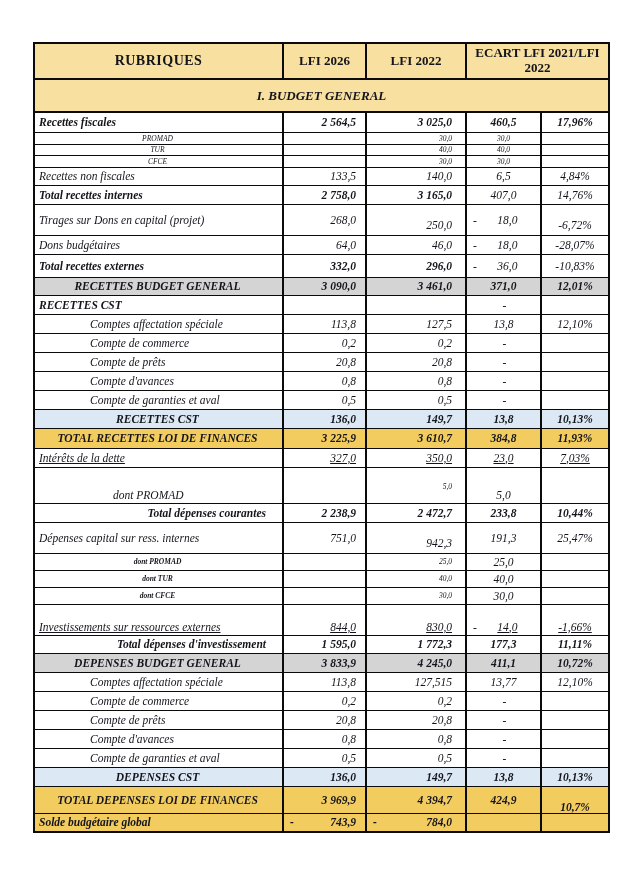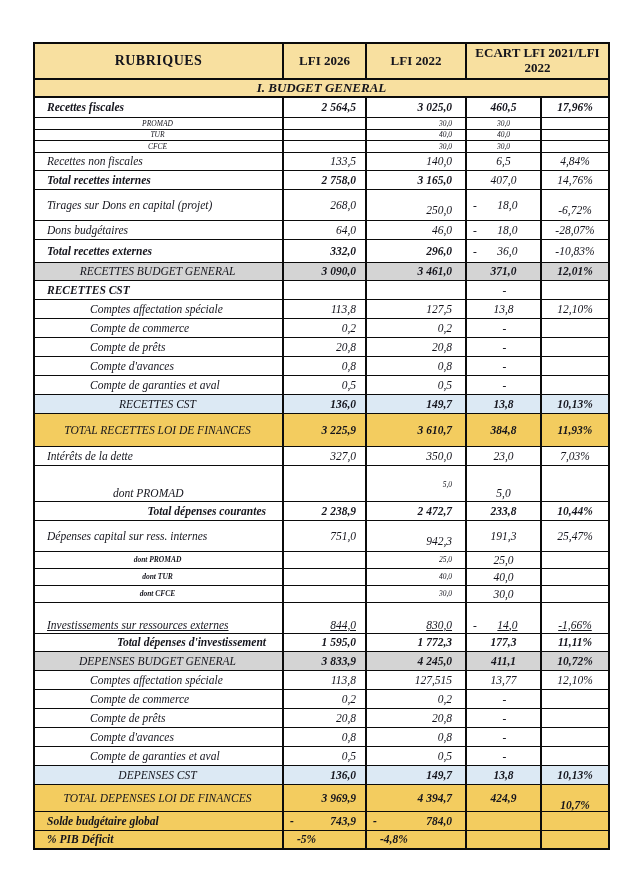--- a/index.html
+++ b/index.html
@@ -31,24 +31,24 @@
     background:var(--header-bg);font-style:normal;font-weight:bold;
     text-align:center;font-size:13px;line-height:1.15;
     border-bottom-width:2px;white-space:normal;
   }
   thead th.c0{font-size:14px;letter-spacing:.5px;}
   td.section{
     background:var(--header-bg);font-weight:bold;text-align:center;
     font-size:13px;border-bottom-width:2px;
   }
   
-  td.lbl{text-align:left;padding-left:12px;}
+  td.lbl{text-align:left;padding-left:4px;}
   td.ls-bold{font-weight:bold;}
   td.ls-indent{padding-left:55px;}
-  td.ls-center{font-weight:normal;text-align:center;padding-left:0;}
+  td.ls-center{font-weight:bold;text-align:center;padding-left:0;}
   td.ls-right{font-weight:bold;text-align:right;padding-right:16px;}
   td.ls-small{font-size:7.5px;text-align:center;padding-left:0;}
   td.ls-dontsmall{font-size:7.5px;font-weight:bold;text-align:center;padding-left:0;}
   td.ls-dont{padding-left:78px;}
   
   td.col1{text-align:right;padding-right:9px;}
   td.col2{text-align:right;padding-right:13px;}
   td.col3,td.col4{text-align:center;}
   td.b{font-weight:bold;}
   td.small{font-size:7.5px;}
@@ -77,21 +77,21 @@
     </colgroup>
     <thead>
       <tr style="height:36px">
         <th class="c0">RUBRIQUES</th>
         <th>LFI 2026</th>
         <th>LFI 2022</th>
         <th colspan="2">ECART LFI 2021/LFI 2022</th>
       </tr>
     </thead>
     <tbody id="tbody">
-        <tr style="height: 18px; border-radius: 6px;">
+        <tr style="height: 33px; border-radius: 6px;">
           <td colspan="5" class="section">I. BUDGET GENERAL</td>
         </tr>
         <tr style="height: 20px;">
           <td class="lbl ls-bold">Recettes fiscales</td>
           <td class="col1 b">2 564,5</td>
           <td class="col2 b">3 025,0</td>
           <td class="col3 b">460,5</td>
           <td class="col4 b">17,96%</td>
         </tr>
         <tr style="height: 12px; padding-left: 23px;">
@@ -199,28 +199,28 @@
           <td class="col3 a-c">-</td>
           <td class="col4"></td>
         </tr>
         <tr class="bg-blue" style="height: 19px;">
           <td class="lbl ls-center">RECETTES CST</td>
           <td class="col1 b">136,0</td>
           <td class="col2 b">149,7</td>
           <td class="col3 b">13,8</td>
           <td class="col4 b">10,13%</td>
         </tr>
-        <tr class="bg-gold" style="height: 33px; margin-left: 16px;">
+        <tr class="bg-gold" style="height: 20px; margin-left: 16px;">
           <td class="lbl ls-center">TOTAL RECETTES LOI DE FINANCES</td>
           <td class="col1 b">3 225,9</td>
           <td class="col2 b">3 610,7</td>
           <td class="col3 b">384,8</td>
           <td class="col4 b">11,93%</td>
         </tr>
-        <tr style="height: 19px;">
+        <tr style="height: 19px; text-decoration: underline;">
           <td class="lbl ls-plain">Intérêts de la dette</td>
           <td class="col1">327,0</td>
           <td class="col2">350,0</td>
           <td class="col3">23,0</td>
           <td class="col4">7,03%</td>
         </tr>
         <tr style="height: 36px;">
           <td class="lbl ls-dont va-b">dont PROMAD</td>
           <td class="col1"></td>
           <td class="col2 small va-t">5,0</td>
@@ -332,22 +332,15 @@
           <td class="col3 b">424,9</td>
           <td class="col4 b va-t">10,7%</td>
         </tr>
         <tr class="bg-gold" style="height: 19px;">
           <td class="lbl ls-bold">Solde budgétaire global</td>
           <td class="col1 b neg"><span class="minus">-</span><span class="val">743,9</span></td>
           <td class="col2 b neg"><span class="minus">-</span><span class="val">784,0</span></td>
           <td class="col3"></td>
           <td class="col4"></td>
         </tr>
-        <tr class="bg-gold" style="height: 19px;">
-          <td class="lbl ls-bold">% PIB Déficit</td>
-          <td class="col1 b a-l">-5%</td>
-          <td class="col2 b a-l">-4,8%</td>
-          <td class="col3"></td>
-          <td class="col4"></td>
-        </tr>
       </tbody>
   </table>
 </div>
 
 </body></html>

